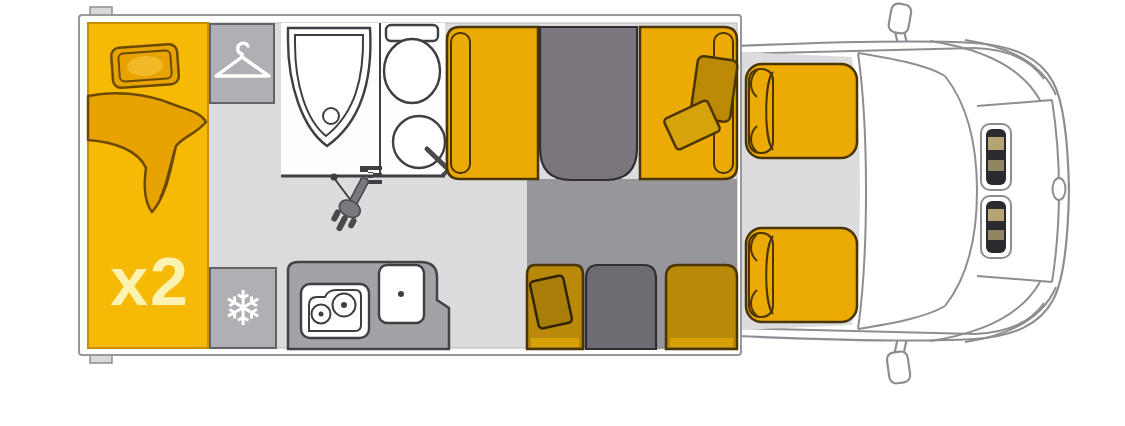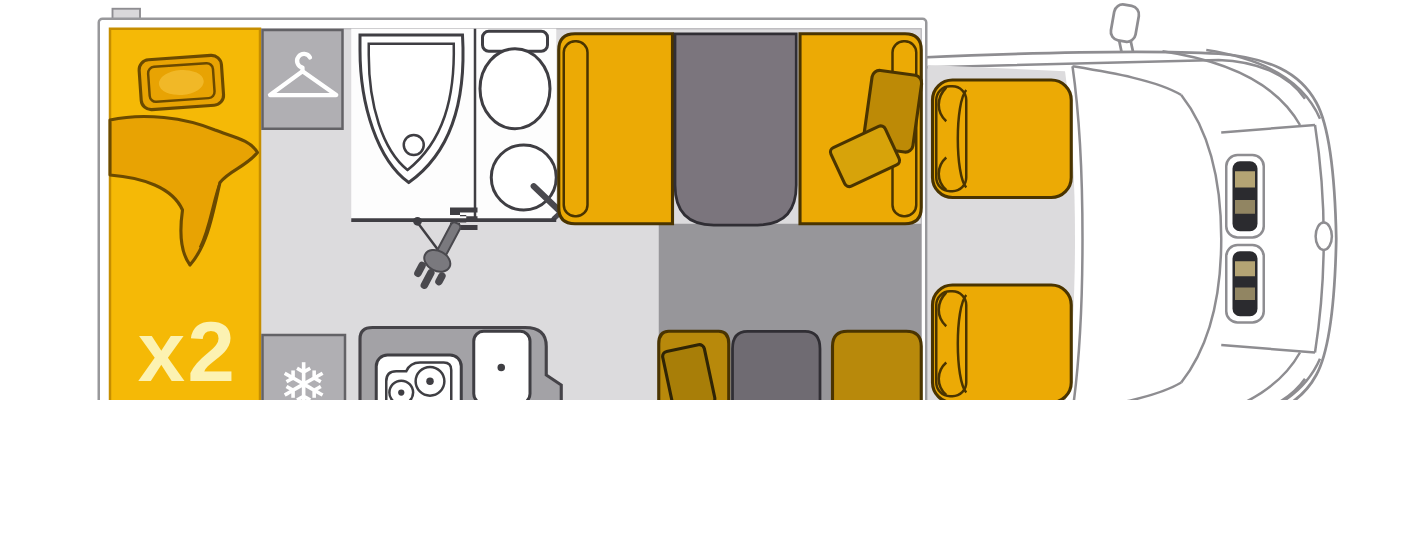--- a/index.html
+++ b/index.html
@@ -1,16 +1,16 @@
 <!DOCTYPE html>
 <html style="--floor: #dcdbdd; --shadow: #97969a; --wall-line: #98989b; --body-line: #8e8d91; --cabinet: #b0afb3; --cabinet-line: #636266; --counter: #a3a2a6; --counter-line: #454348; --bed-yellow: #f5b906; --bed-line: #c68e00; --bedding: #e8a303; --bedding-line: #6b4a00; --seat-yellow: #ecaa05; --seat-line: #4a3400; --seat-shadow: #b8890b; --cushion: #bd8a06; --cushion-light: #d7a30a; --cushion-dark: #a87e08; --table: #7b757d; --table-dark: #6f6b72; --table-line: #302e34; --fixture-line: #3f3e43; --metal: #7a797e; --metal-dark: #4a494e; --headlight-dark: #2b2b2f; --headlight-tan: #b4a474; --label: #fcf2b2; --icon-white: #ffffff;"><head>
 <meta charset="utf-8">
 <style>
   html,body{margin:0;padding:0;background:#ffffff;}
-  .stage{position:relative;width:1125px;height:320px;background:#fff;overflow:hidden;
+  .stage{position:relative;width:1125px;height:426px;background:#fff;overflow:hidden;
          font-family:"Liberation Sans", sans-serif;}
   .stage svg{display:block;width:1125px;height:426px;}
 
   
   .body-shape   {fill:#ffffff;stroke:var(--body-line,#8e8d91);stroke-width:2.2;}
   .body-stroke  {fill:none;stroke:var(--body-line,#8e8d91);stroke-width:2;}
   .wall         {fill:#ffffff;stroke:var(--wall-line,#98989b);stroke-width:2;}
   .bracket      {fill:#d9d8da;stroke:var(--body-line,#8e8d91);stroke-width:1.5;}
   .floor        {fill:var(--floor,#dcdbdd);stroke:#b8b7ba;stroke-width:1;}
   .cabfloor     {fill:var(--floor,#dcdbdd);stroke:none;}

